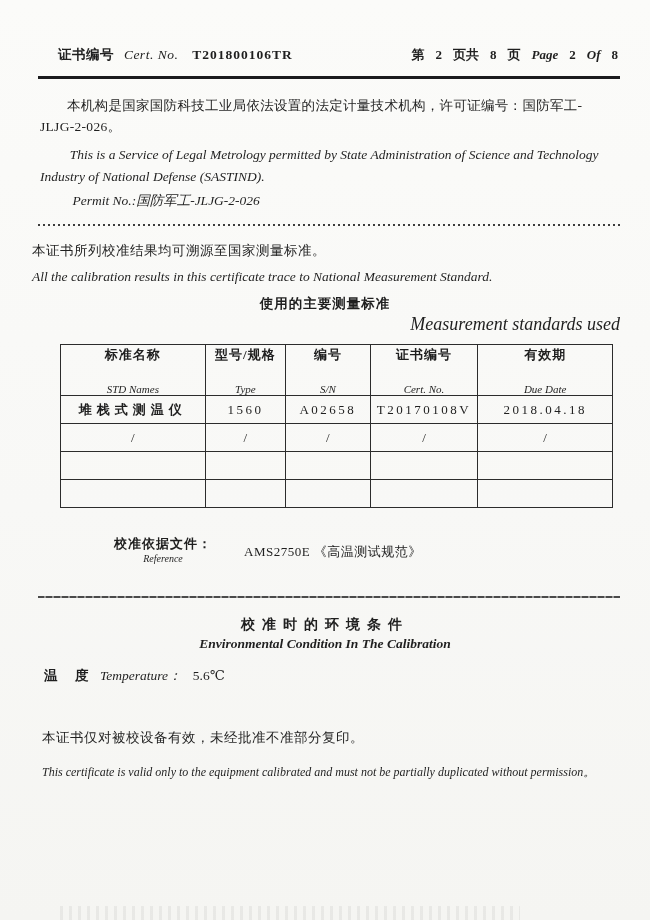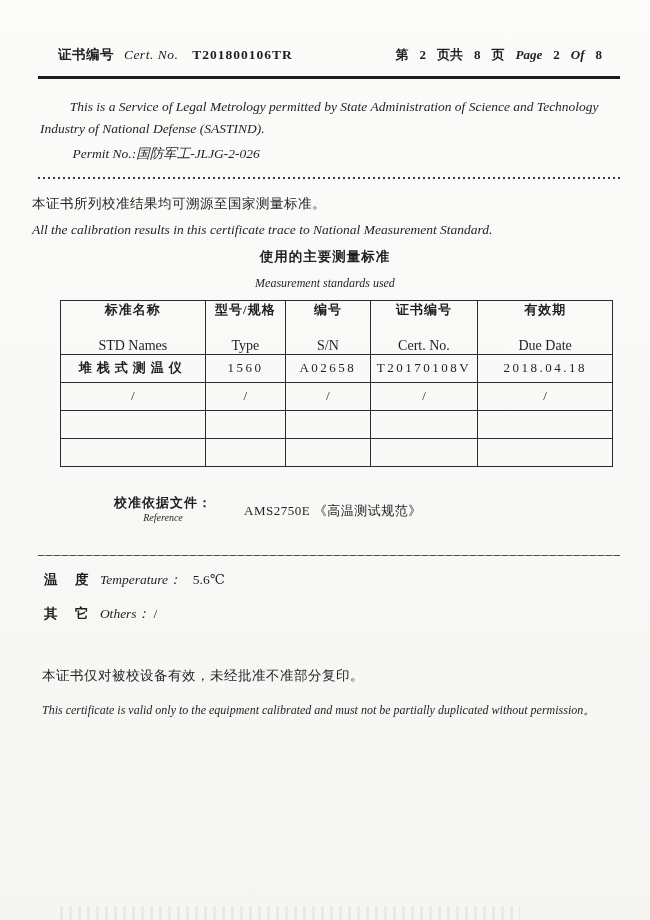--- a/index.html
+++ b/index.html
@@ -15,21 +15,21 @@
     font-size: 13px;
     overflow: hidden;
   }
   .inner { padding: 0 30px; }
 
   
   .header {
     display: flex;
     justify-content: space-between;
     align-items: baseline;
-    margin: 46px 18px 0 28px;
+    margin: 46px 2px 0 28px;
   }
   .header-left { font-size: 13.5px; letter-spacing: 0.5px; }
   .header-left .cjk-bold { margin-right: 6px; }
   .header-left .cert-num { margin-left: 10px; font-weight: bold; letter-spacing: 1px; }
   .header-right { display: inline-flex; gap: 11px; align-items: baseline; font-size: 13px; }
   .header-right .num { font-weight: bold; }
 
   .cjk-bold { font-weight: bold; }
   .en-italic { font-style: italic; }
 
@@ -67,42 +67,42 @@
     background: repeating-linear-gradient(to right, #3c3c3c 0 2px, transparent 2px 5px);
   }
 
   
   .trace { margin: 16px 8px 0 2px; }
   .trace .cn { font-size: 13.5px; letter-spacing: 0.5px; }
   .trace .en { margin-top: 9px; font-style: italic; font-size: 13.5px; }
 
   .std-title { text-align: center; margin-top: 10px; }
   .std-title .cn { font-weight: bold; font-size: 13.5px; letter-spacing: 1px; }
-  .std-title .en { font-style: italic; font-size: 12px; margin-top: 10px; }
+  .std-title .en { font-style: italic; font-size: 18px; margin-top: 1px; text-align: right; }
 
   
   table.std-table {
     border-collapse: collapse;
     margin: 9px 0 0 30px;
     width: 553px;
     table-layout: fixed;
   }
   table.std-table th, table.std-table td {
     border: 1.6px solid #2c2c2c;
     text-align: center;
     vertical-align: middle;
     font-size: 13px;
     padding: 0;
   }
   table.std-table th { height: 51px; font-weight: normal; }
   table.std-table td { height: 28px; }
   .col1 { width: 26.2%; } .col2 { width: 14.6%; } .col3 { width: 15.3%; }
   .col4 { width: 19.5%; } .col5 { width: 24.4%; }
   .th-cn { font-weight: bold; font-size: 13px; letter-spacing: 1px; }
-  .th-en { font-size: 14px; margin-top: 19px; }
+  .th-en { font-style: italic; font-size: 11px; margin-top: 19px; }
   td.cell-name { letter-spacing: 5px; font-weight: bold; font-size: 13px; }
   td.cell-val { letter-spacing: 2.5px; }
 
   
   .reference { display: flex; margin: 27px 0 0 84px; align-items: flex-start; }
   .ref-label { text-align: center; }
   .ref-label .cn { font-weight: bold; font-size: 13px; letter-spacing: 1px; }
   .ref-label .en { font-style: italic; font-size: 10px; }
   .ref-value { margin-left: 32px; padding-top: 8px; font-size: 13px; letter-spacing: 0.5px; }
 
@@ -158,20 +158,21 @@
         <span class="en-italic num">Page</span>
         <span class="num">2</span>
         <span class="en-italic num">Of</span>
         <span class="num">8</span>
       </div>
     </div>
 
     <div class="rule-thick"></div>
 
     <div class="auth">
+      <p class="cn">本机构是国家国防科技工业局依法设置的法定计量技术机构，许可证编号：国防军工-JLJG-2-026。</p>
       <p class="en">This is a Service of Legal Metrology permitted by State Administration of Science and Technology Industry of National Defense (SASTIND).</p>
       <p class="permit">Permit No.:国防军工-JLJG-2-026</p>
     </div>
 
     <div class="rule-dotted"></div>
 
     <div class="trace">
       <p class="cn">本证书所列校准结果均可溯源至国家测量标准。</p>
       <p class="en">All the calibration results in this certificate trace to National Measurement Standard.</p>
     </div>
@@ -248,34 +249,33 @@
     <div class="reference">
       <div class="ref-label">
         <div class="cn">校准依据文件：</div>
         <div class="en">Reference</div>
       </div>
       <div class="ref-value">AMS2750E 《高温测试规范》</div>
     </div>
 
     <div class="rule-dashed"></div>
 
+    <div class="env-title">
+      <div class="cn">校准时的环境条件</div>
+      <div class="en">Environmental Condition In The Calibration</div>
+    </div>
 
     <div class="env-row">
       <div class="env-item env-temp">
         <span class="cjk-label">温　度</span>
         <span class="en-label">Temperature：</span>
         <span class="val">5.6℃</span>
       </div>
     </div>
 
-    <div class="env-others">
-      <span class="cjk-label" style="font-weight:bold; letter-spacing:2px;">其　它</span>
-      <span class="en-italic" style="margin-left:6px;">Others：</span>
-      <span>/</span>
-    </div>
 
     <div class="validity">
       <p class="cn">本证书仅对被校设备有效，未经批准不准部分复印。</p>
       <p class="en">This certificate is valid only to the equipment calibrated and must not be partially duplicated without permission。</p>
     </div>
 
   </div>
   <div class="scan-noise"></div>
 </div>
 

